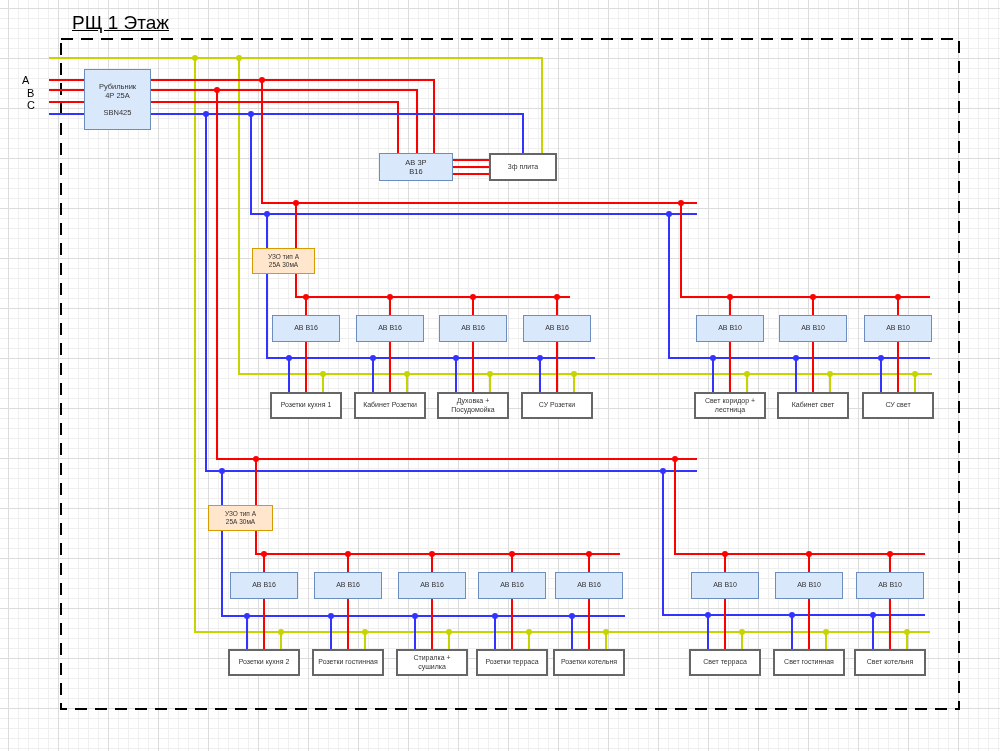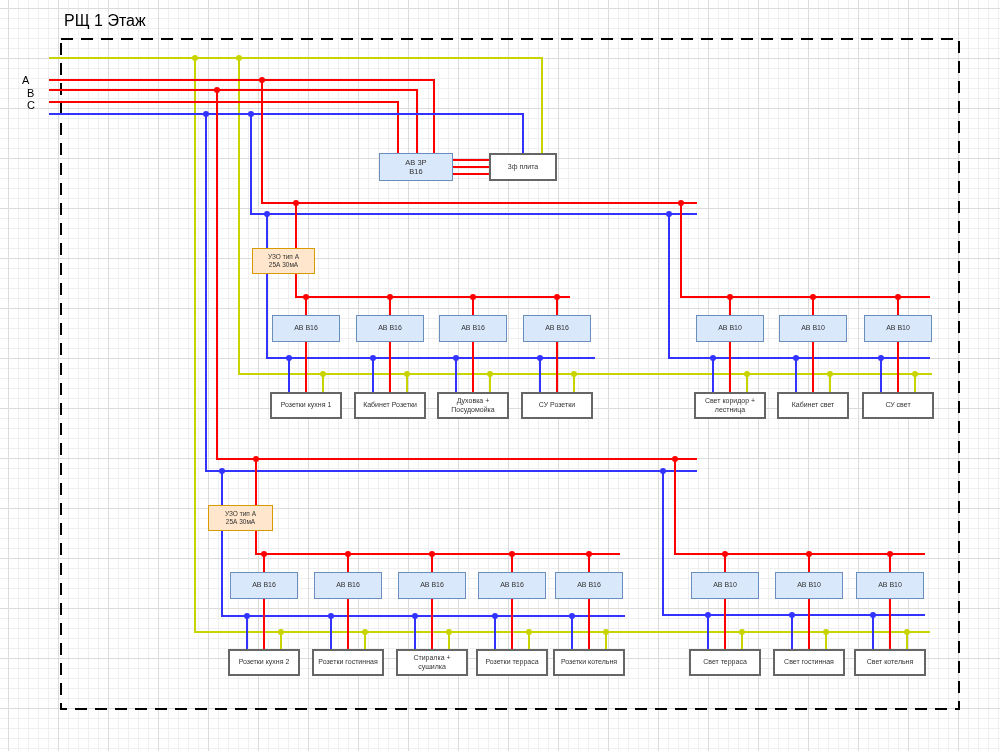--- a/index.html
+++ b/index.html
@@ -23,21 +23,21 @@
   circle.blu{fill:#3333FF;}
   circle.pe{fill:#C8D400;}
   .node{
     position:absolute;box-sizing:border-box;z-index:2;
     display:flex;flex-direction:column;align-items:center;justify-content:center;
     text-align:center;font-size:7px;color:#333;line-height:1.25;padding:1px;
   }
   .box-blue{background:#DAE8FC;border:1px solid #6C8EBF;}
   .box-white{background:#FFFFFF;border:2px solid #666666;}
   .box-orange{background:#FFE6CC;border:1px solid #D79B00;font-size:6.5px;}
-  #title{position:absolute;left:64px;top:12px;font-size:16px;color:#000;z-index:3;}
+  #title{position:absolute;left:72px;top:12px;font-size:19px;color:#000;z-index:3;text-decoration:underline;}
   .phase-label{position:absolute;font-size:11px;color:#000;z-index:3;}
   #switch-box .model{margin-top:7px;}
 </style>
 </head>
 <body>
 
 <div id="canvas">
 
   <svg id="wires" width="1000" height="751">
 
@@ -177,20 +177,25 @@
         <path class="pe" d="M907 632 V649"></path>
       </g>
   </svg>
 
   <div id="title">РЩ 1 Этаж</div>
 
   <div class="phase-label" style="left:22px;top:74px;">А</div>
   <div class="phase-label" style="left:27px;top:87px;">В</div>
   <div class="phase-label" style="left:27px;top:99px;">С</div>
 
+  <div id="switch-box" class="node box-blue" style="left:84px;top:69px;width:67px;height:61px;font-size:7.5px;">
+    <span>Рубильник</span>
+    <span>4Р 25А</span>
+    <span class="model">SBN425</span>
+  </div>
 
   <div class="node box-blue" style="left:379px;top:153px;width:74px;height:28px;font-size:7.5px;">
     <span>АВ 3Р</span>
     <span>В16</span>
   </div>
 
   <div class="node box-white" style="left:489px;top:153px;width:68px;height:28px;">
     <span>3ф плита</span>
   </div>
 

